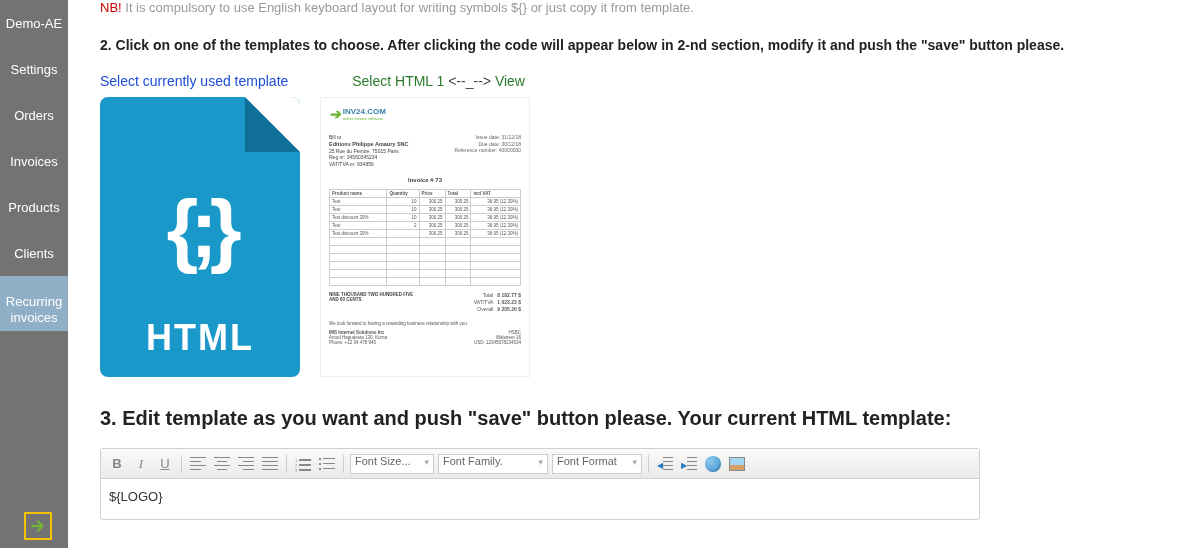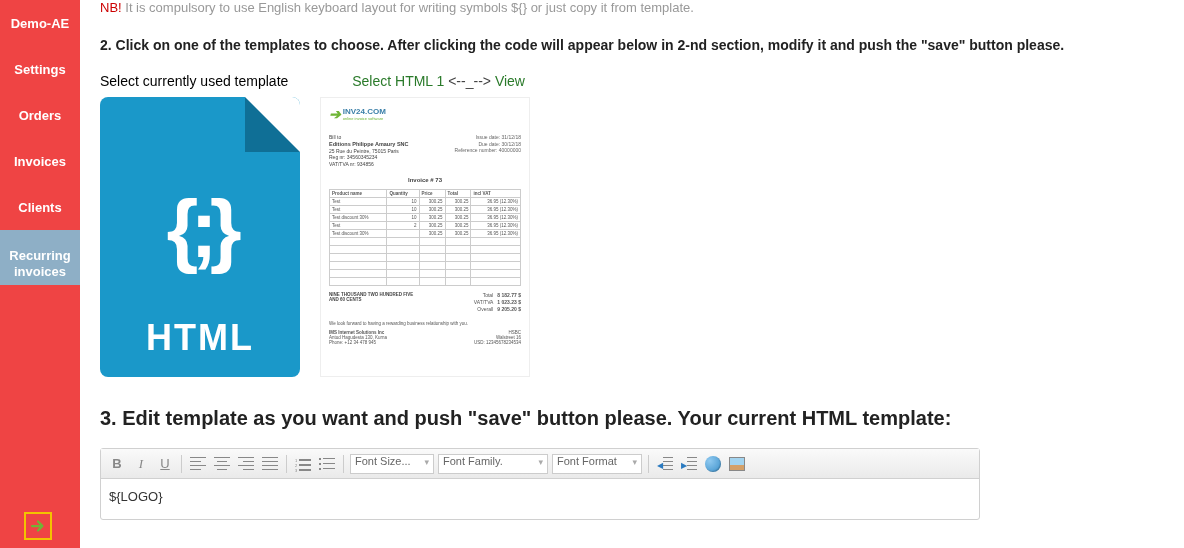--- a/index.html
+++ b/index.html
@@ -1,29 +1,29 @@
 <!DOCTYPE html>
 <html><head>
 <meta charset="utf-8">
 <style>
 * { margin: 0; padding: 0; box-sizing: border-box; }
 body { font-family: Arial, sans-serif; font-size: 14px; color: #333; background: #fff; width: 1184px; height: 548px; overflow: hidden; position: relative; }
-.sidebar { position: absolute; left: 0; top: 0; width: 80px; height: 548px; background: #ef4444; font-weight: bold; }
+.sidebar { position: absolute; left: 0; top: 0; width: 68px; height: 548px; background: #737373; }
 .sidebar-item { display: flex; align-items: center; justify-content: center; height: 46px; color: #fff; font-size: 13px; cursor: pointer; text-align: center; padding: 0 4px; }
 .sidebar-item.active { background: #8eafc6; }
 .recurring { line-height: 1.2; padding-top: 18px; padding-bottom: 6px; height: auto; }
 .sidebar-arrow { position: absolute; bottom: 8px; left: 24px; }
 .arrow-icon { width: 28px; height: 28px; border: 2px solid #f3c300; display: flex; align-items: center; justify-content: center; }
 .arrow-icon svg { width: 18px; height: 18px; }
 .main { position: absolute; left: 100px; top: 0; right: 0; padding-right: 20px; }
 .nb-line { color: #999; font-size: 13px; margin-top: 0; }
 .nb-line .nb { color: #c00; }
 .heading2 { font-weight: bold; font-size: 14px; color: #222; margin-top: 22px; }
 .template-links { margin-top: 20px; }
-.link-a { color: #000000; display: inline-block; }
+.link-a { color: #1d4ed8; display: inline-block; }
 .link-b { color: #2a7a2a; display: inline-block; margin-left: 60px; }
 .link-b .mid { color: #444; }
 .templates-row { display: flex; gap: 20px; margin-top: 8px; align-items: flex-start; }
 .html-doc { width: 200px; height: 280px; position: relative; }
 .doc-shape { width: 200px; height: 280px; background: #1a98c9; border-radius: 8px 8px 8px 8px; position: relative; overflow: hidden; }
 .doc-fold { position: absolute; right: 0; top: 0; width: 0; height: 0; border-left: 55px solid #0f6f96; border-top: 55px solid #fff; }
 .doc-braces { position: absolute; top: 85px; left: 0; right: 0; text-align: center; color: #fff; font-size: 82px; font-weight: bold; font-family: Arial; letter-spacing: -8px; }
 .doc-label { position: absolute; bottom: 18px; left: 0; right: 0; text-align: center; color: #fff; font-size: 36px; font-weight: bold; letter-spacing: 2px; }
 .invoice-preview { width: 210px; height: 280px; border: 1px solid #eee; padding: 8px; background: #fff; font-size: 5px; color: #555; position: relative; }
 .inv-logo { display: flex; align-items: center; gap: 2px; margin-bottom: 8px; }
@@ -78,20 +78,23 @@
   <div class="sidebar-item">
       <span>Settings</span>
     </div>
   <div class="sidebar-item">
       <span>Orders</span>
     </div>
   <div class="sidebar-item">
       <span>Invoices</span>
     </div>
   <div class="sidebar-item">
+      <span>Products</span>
+    </div>
+  <div class="sidebar-item">
       <span>Clients</span>
     </div>
   <div class="sidebar-item active recurring">
       <span>Recurring invoices</span>
     </div>
   <div class="sidebar-arrow">
     <div class="arrow-icon">
       <svg viewBox="0 0 24 24">
           <path d="M4 12h13M12 6l6 6-6 6" stroke="#6fb536" stroke-width="3" fill="none" stroke-linecap="round" stroke-linejoin="round"></path>
         </svg>

